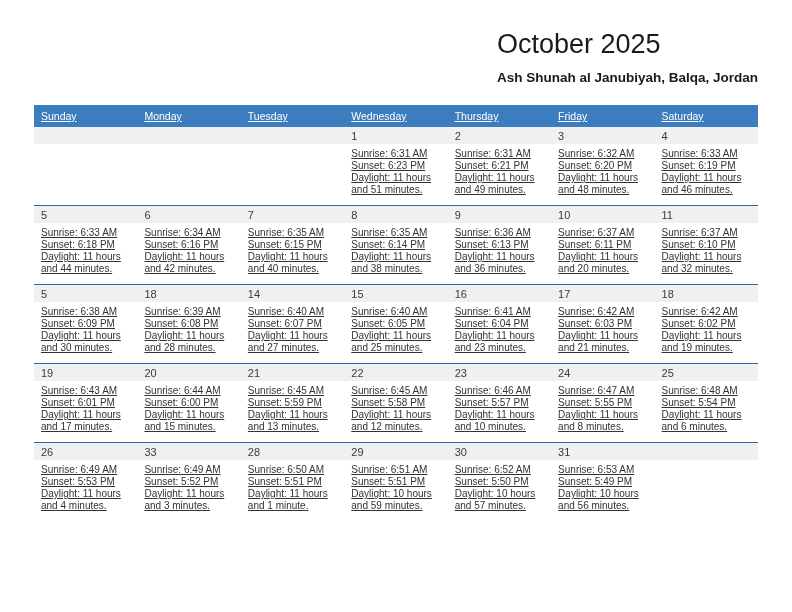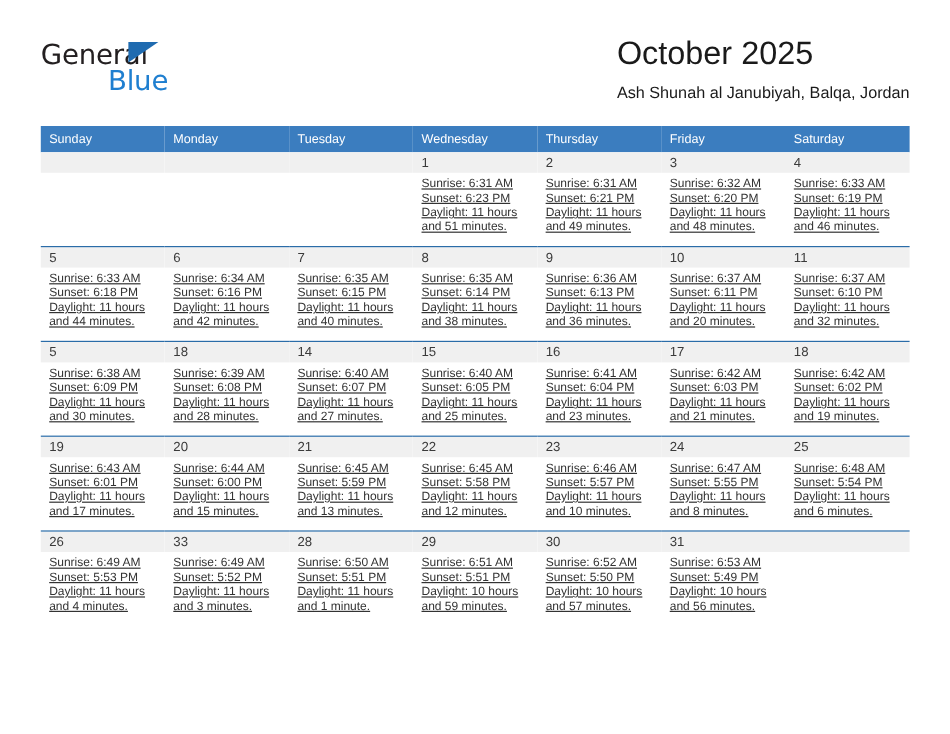--- a/index.html
+++ b/index.html
@@ -76,21 +76,21 @@
   .cal-title {
     font-size: 27px;
     font-weight: 400;
     color: #1a1a1a;
     line-height: 32px;
     white-space: nowrap;
   }
   .cal-subtitle {
     margin-top: 10px;
     font-size: 13.5px;
-    font-weight: 400;
+    font-weight: 700;
     color: #1a1a1a;
     line-height: 16px;
     white-space: nowrap;
   }
 
   
   .calendar {
     position: absolute;
     left: 34px;
     top: 105px;
@@ -100,20 +100,21 @@
   }
   .calendar th {
     background: #3b7dbf;
     color: #ffffff;
     font-size: 10.5px;
     font-weight: 400;
     text-align: left;
     padding: 5px 0 5px 7px;
     height: 12px;
     border: none;
+    text-decoration: underline;
   }
   .calendar td {
     width: 103.4px;
     vertical-align: top;
     padding: 0;
     border: none;
     border-top: 1.6px solid #2a6ca8;
     background: #ffffff;
     height: 78px;
   }
@@ -145,25 +146,20 @@
   td.empty .cell-body {
     visibility: hidden;
   }
 </style>
 </head>
 <body>
 
 <div class="page">
 
   <div class="header">
-    <div class="logo">
-      <span class="logo-general">General</span>
-      <span class="logo-tri"></span>
-      <span class="logo-blue">Blue</span>
-    </div>
     <div class="title-block">
       <div class="cal-title">October 2025</div>
       <div class="cal-subtitle">Ash Shunah al Janubiyah, Balqa, Jordan</div>
     </div>
   </div>
 
   <table class="calendar">
     <thead>
       <tr>
         <th>Sunday</th>

